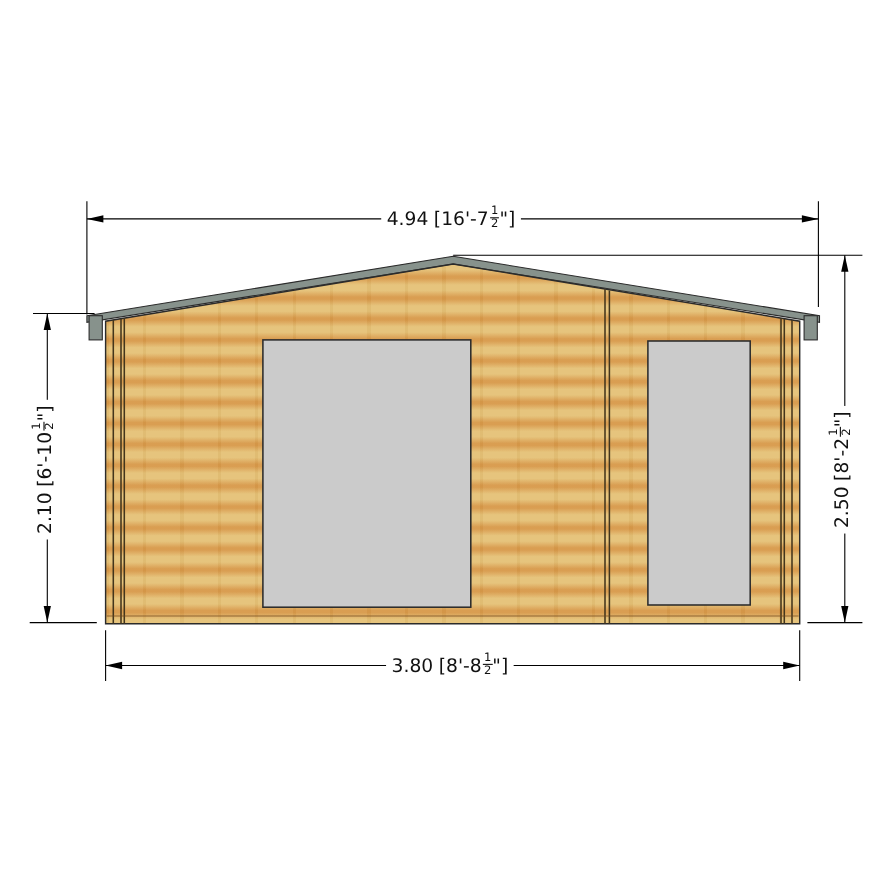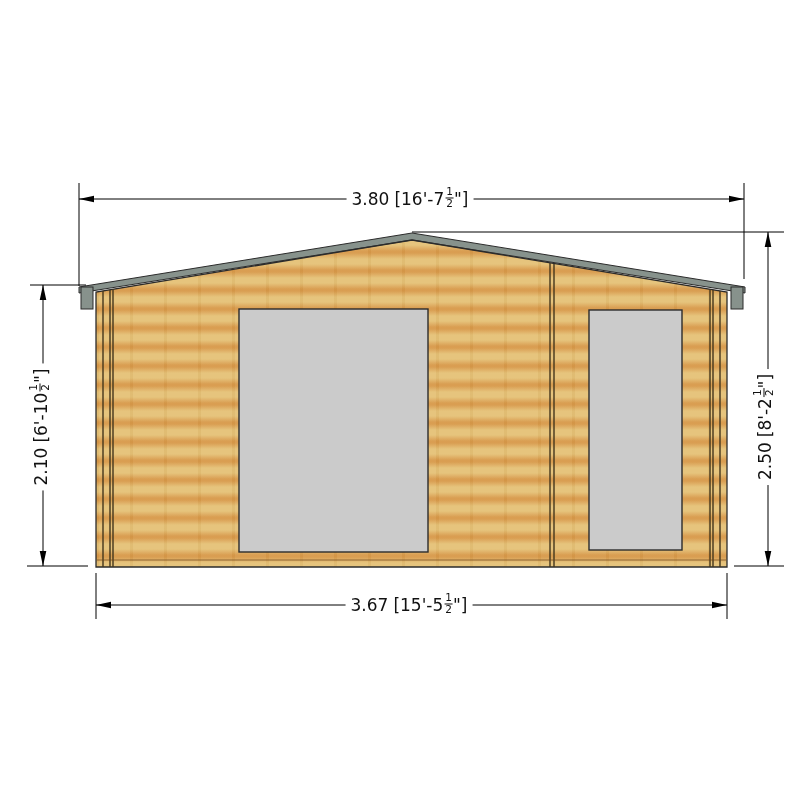--- a/index.html
+++ b/index.html
@@ -108,21 +108,21 @@
     <g stroke="#000" stroke-width="1">
       <line x1="96" y1="573" x2="96" y2="619"></line>
       <line x1="727" y1="573" x2="727" y2="619"></line>
       <line x1="96" y1="605" x2="727" y2="605"></line>
       <path d="M96,605 L111,601.7 L111,608.3 Z" fill="#000" stroke="none"></path>
       <path d="M727,605 L712,601.7 L712,608.3 Z" fill="#000" stroke="none"></path>
     </g>
   </svg>
 
   <div class="dim-lbl" style="left:410px;top:199px;">
-    <span class="metric">3.80</span>
+    <span class="metric">4.94</span>
       <span>[16'-7</span>
       <span class="frac">
         <span class="fnum">1</span>
         <span class="fden">2</span>
       </span>
       <span>"]</span>
   </div>
 
   <div class="dim-lbl rot" style="left:41px;top:427px;">
     <span class="metric">2.10</span>
@@ -138,22 +138,22 @@
     <span class="metric">2.50</span>
       <span>[8'-2</span>
       <span class="frac">
         <span class="fnum">1</span>
         <span class="fden">2</span>
       </span>
       <span>"]</span>
   </div>
 
   <div class="dim-lbl" style="left:409px;top:605px;">
-    <span class="metric">3.67</span>
-      <span>[15'-5</span>
+    <span class="metric">3.80</span>
+      <span>[8'-8</span>
       <span class="frac">
         <span class="fnum">1</span>
         <span class="fden">2</span>
       </span>
       <span>"]</span>
   </div>
 
 </div>
 
 </body></html>

